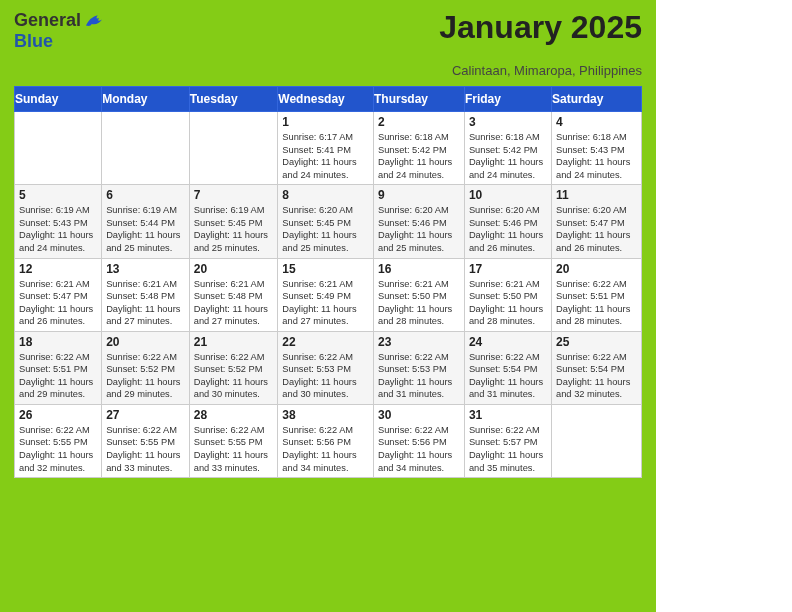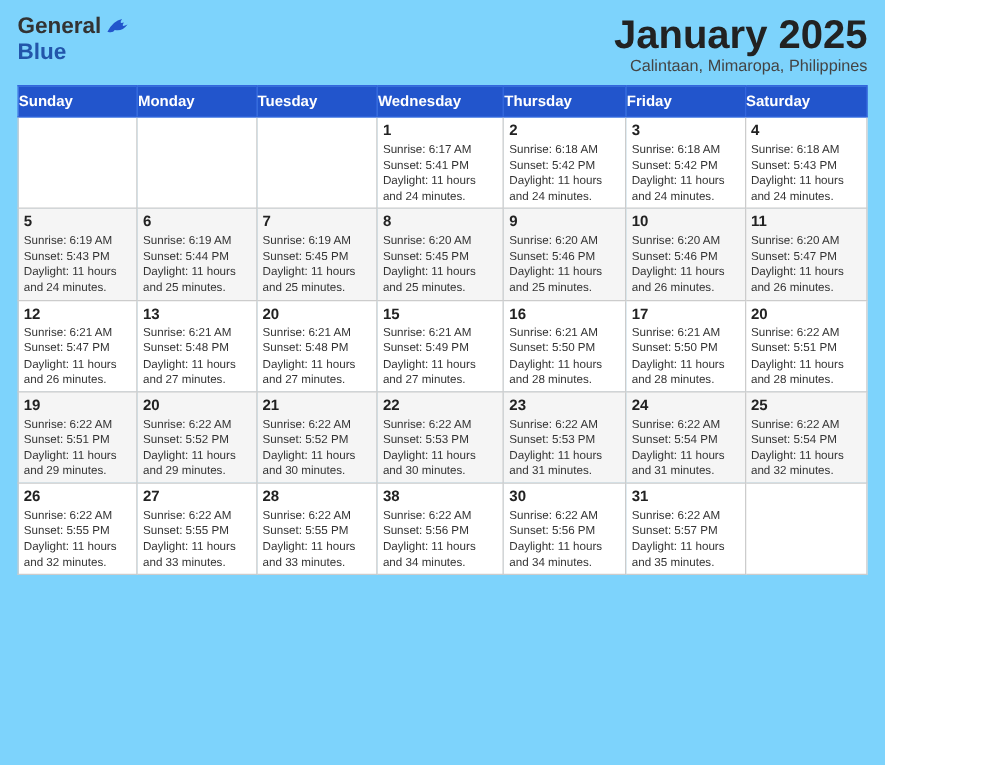--- a/index.html
+++ b/index.html
@@ -4,23 +4,23 @@
   <style>
     * { box-sizing: border-box; margin: 0; padding: 0; }
     body {
       font-family: Arial, sans-serif;
       background: #fff;
       width: 792px;
       min-height: 612px;
       overflow: hidden;
     }
     .page {
-      width: 708px;
+      width: 656px;
       min-height: 612px;
-      background: #7dd3fc;
+      background: #84cc16;
       padding: 10px 14px 10px 14px;
     }
     .header {
       display: flex;
       align-items: flex-start;
       justify-content: space-between;
       margin-bottom: 8px;
     }
     .logo {
       display: flex;
@@ -44,21 +44,21 @@
     }
     .month-title {
       font-size: 32px;
       font-weight: bold;
       color: #222;
       line-height: 1.1;
     }
     .location {
       font-size: 13px;
       color: #444;
-      margin-top: 0;
+      margin-top: 18px;
     }
     .calendar {
       width: 100%;
       border-collapse: collapse;
       border: 1px solid #bbb;
     }
     .calendar th {
       background: #2255cc;
       color: #fff;
       font-size: 12px;
@@ -208,21 +208,21 @@
             <span class="day-num">17</span>
             <div class="cell-content"><span>Sunrise: 6:21 AM</span><br><span>Sunset: 5:50 PM</span><br><span>Daylight: 11 hours and 28 minutes.</span></div>
           </td>
           <td>
             <span class="day-num">20</span>
             <div class="cell-content"><span>Sunrise: 6:22 AM</span><br><span>Sunset: 5:51 PM</span><br><span>Daylight: 11 hours and 28 minutes.</span></div>
           </td>
         </tr>
         <tr>
           <td>
-            <span class="day-num">19</span>
+            <span class="day-num">18</span>
             <div class="cell-content"><span>Sunrise: 6:22 AM</span><br><span>Sunset: 5:51 PM</span><br><span>Daylight: 11 hours and 29 minutes.</span></div>
           </td>
           <td>
             <span class="day-num">20</span>
             <div class="cell-content"><span>Sunrise: 6:22 AM</span><br><span>Sunset: 5:52 PM</span><br><span>Daylight: 11 hours and 29 minutes.</span></div>
           </td>
           <td>
             <span class="day-num">21</span>
             <div class="cell-content"><span>Sunrise: 6:22 AM</span><br><span>Sunset: 5:52 PM</span><br><span>Daylight: 11 hours and 30 minutes.</span></div>
           </td>

